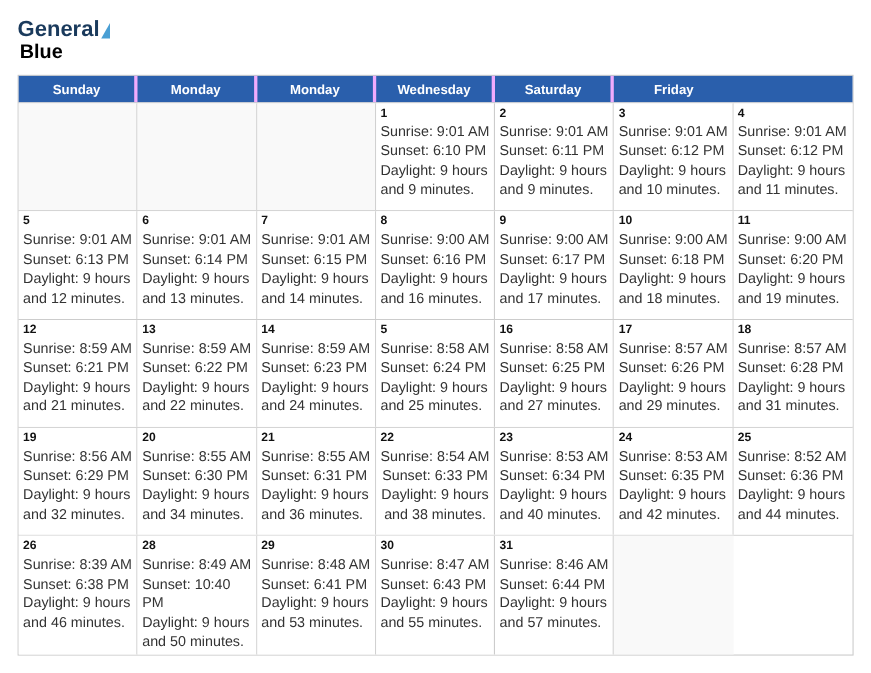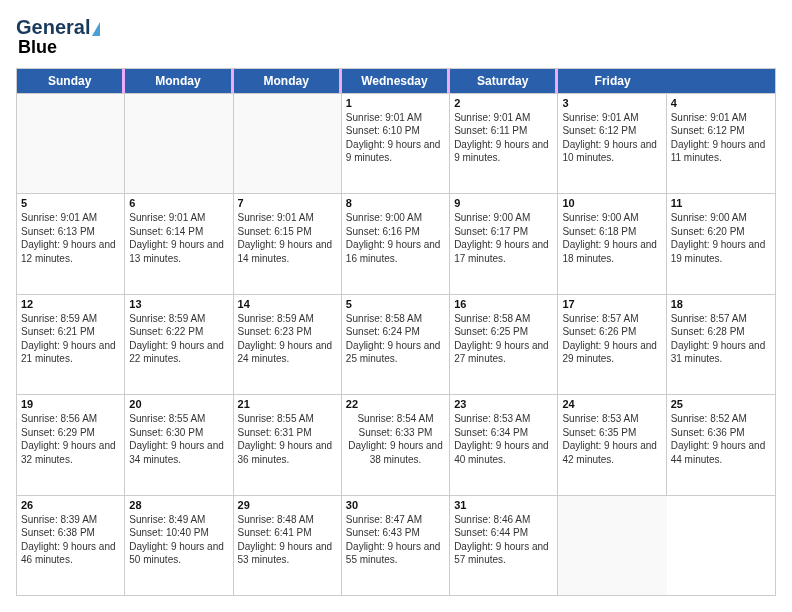--- a/index.html
+++ b/index.html
@@ -111,21 +111,21 @@
     }
     .cal-cell .day-num {
       font-size: 11px;
       font-weight: bold;
       color: #111;
       display: block;
       margin-bottom: 2px;
     }
     .cal-cell .info {
       line-height: 1.35;
-      font-size: 10px;
+      font-size: 13px;
       color: #333;
     }
   </style>
 </head>
 <body>
 
 <div class="page">
   <div class="header">
     <div class="logo">
       <div style="display:flex;align-items:flex-end;">

